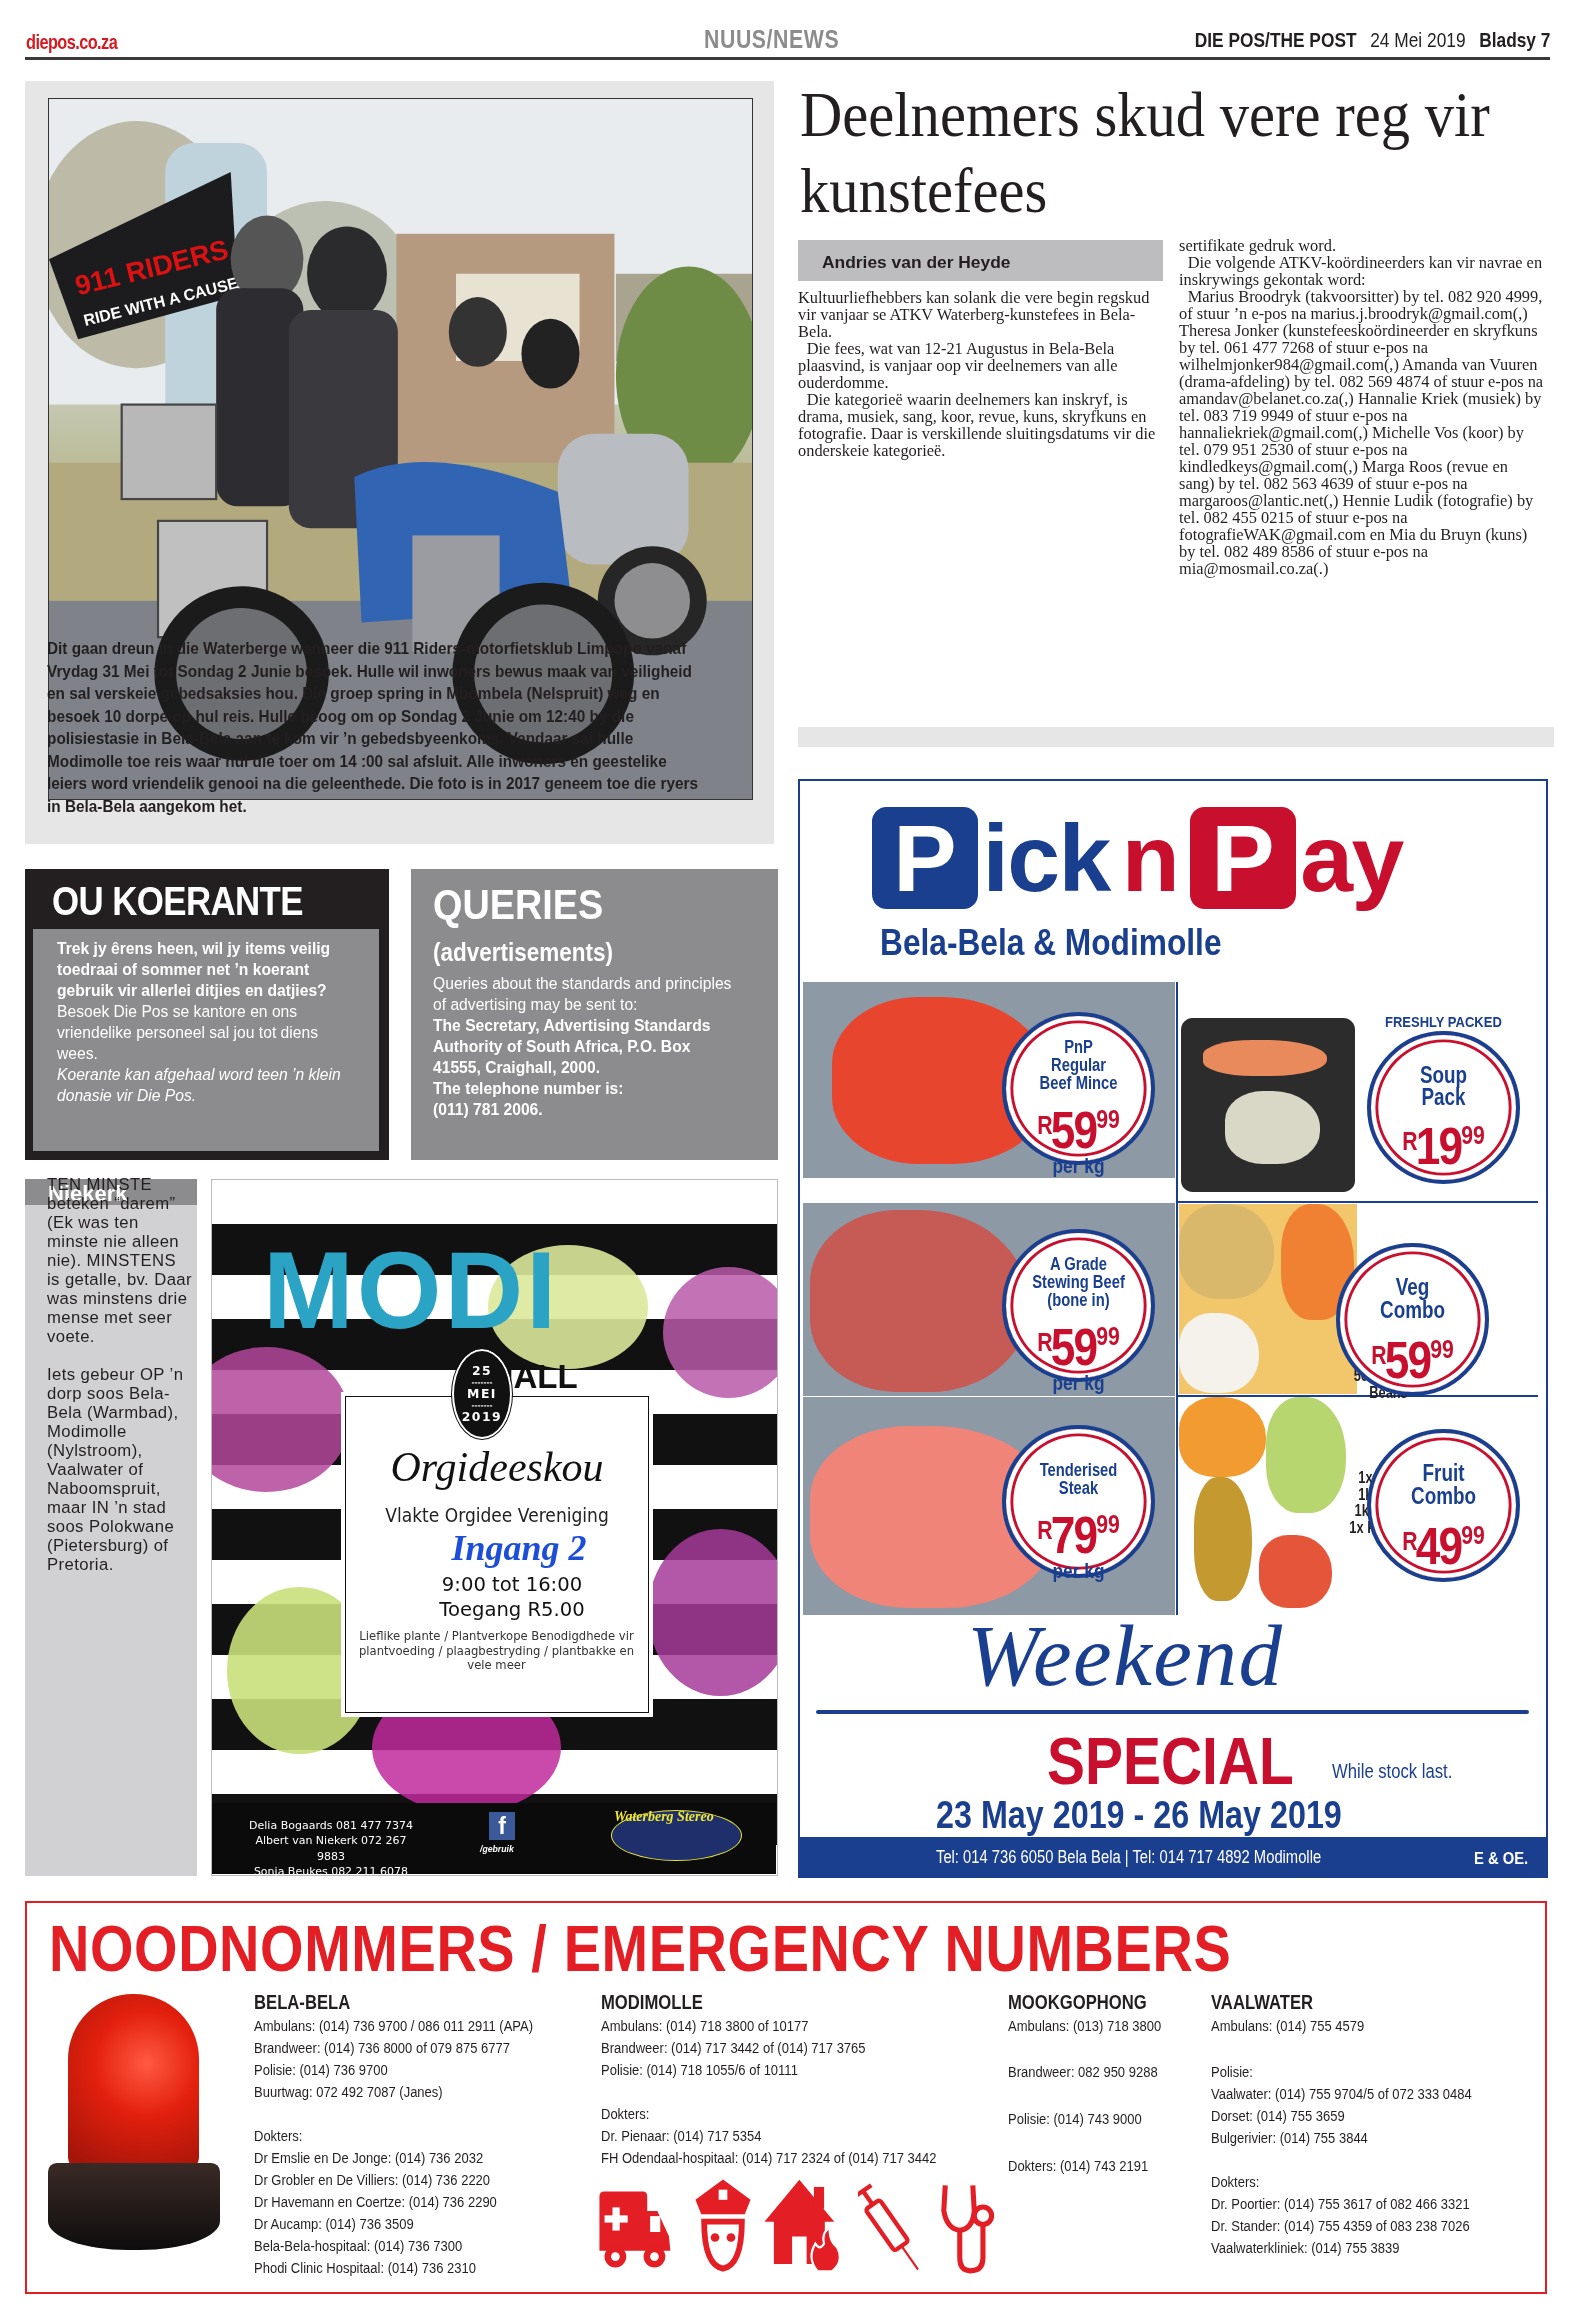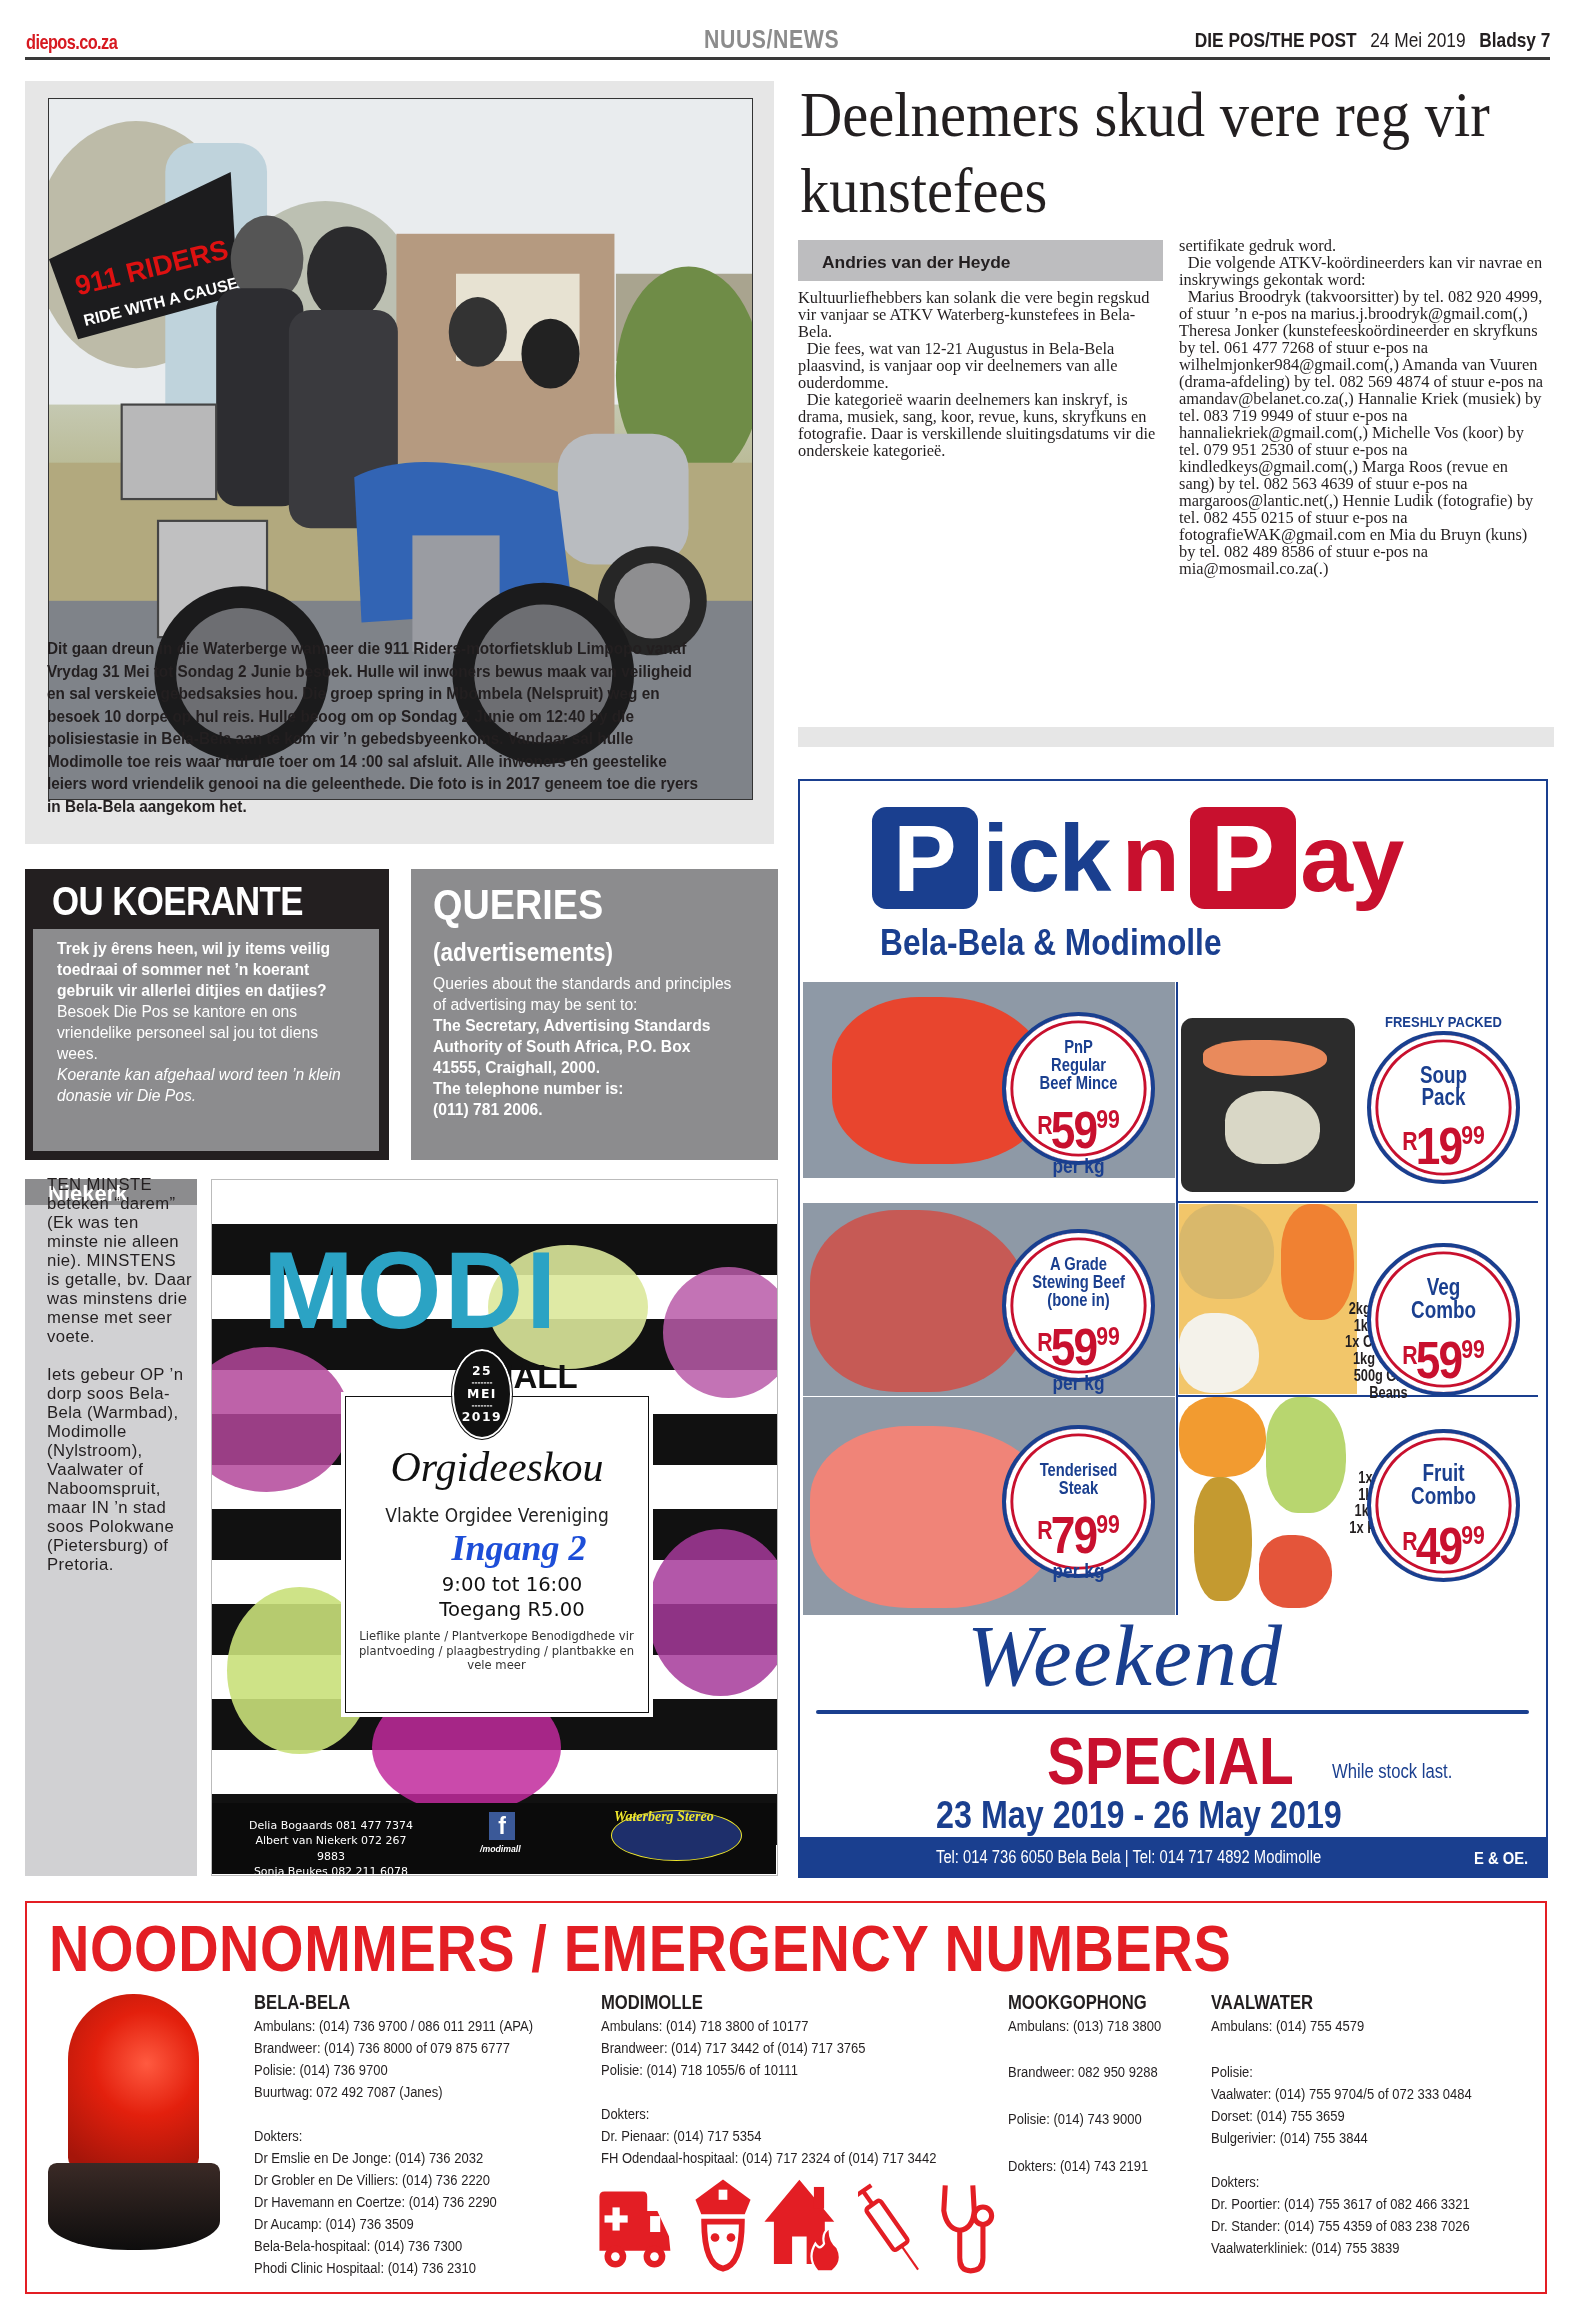--- a/index.html
+++ b/index.html
@@ -233,21 +233,21 @@
   <div>Toegang R5.00</div>
 </div>
 <div class="abs orchid-desc">Lieflike plante / Plantverkope Benodigdhede vir plantvoeding / plaagbestryding / plantbakke en vele meer</div>
 <div class="abs modi-foot"></div>
 <div class="abs modi-contacts">
   <div>Delia Bogaards 081 477 7374</div>
   <div>Albert van Niekerk 072 267 9883</div>
   <div>Sonja Beukes 082 211 6078</div>
 </div>
 <div class="abs fb-icon">f</div>
-<div class="abs fb-handle">/modimall</div>
+<div class="abs fb-handle">/gebruik</div>
 <div class="abs waterberg"></div>
 <div class="abs waterberg-txt">Waterberg Stereo</div>
 
 <div class="abs pnp"></div>
 <div class="abs pnp-logo">
   <span class="pnp-p" style="background:#1a3f8f">P</span>
   <span class="pnp-word" style="color:#1a3f8f">ick</span>
   <span class="pnp-word" style="color:#c8102e;margin:0 7.3px">n</span>
   <span class="pnp-p" style="background:#c8102e">P</span>
   <span class="pnp-word" style="color:#c8102e">ay</span>
@@ -304,21 +304,21 @@
   <span class="price"><span class="r">R</span><span>59</span><sup>99</sup></span>
   <span class="unit">per kg</span>
 </div>
 <div class="combo-list abs" style="left:1334px;top:1301px;width:109px">
   <div>2kg Potatoes</div>
   <div>1kg Onions</div>
   <div>1x Cauliflower</div>
   <div>1kg Carrots</div>
   <div>500g Green Beans</div>
 </div>
-<div class="abs badge" style="left:1367px;top:1243px;padding-top:29px">
+<div class="abs badge" style="left:1336px;top:1243px;padding-top:29px">
   <span class="nm" style="font-size:23px;line-height:23px">Veg</span>
   <span class="nm" style="font-size:23px;line-height:23px">Combo</span>
   <span class="price"><span class="r">R</span><span>59</span><sup>99</sup></span>
 </div>
 <div class="abs badge" style="left:1002px;top:1425px;padding-top:32px">
   <span class="nm">Tenderised</span>
   <span class="nm">Steak</span>
   <span class="price"><span class="r">R</span><span>79</span><sup>99</sup></span>
   <span class="unit">per kg</span>
 </div>

